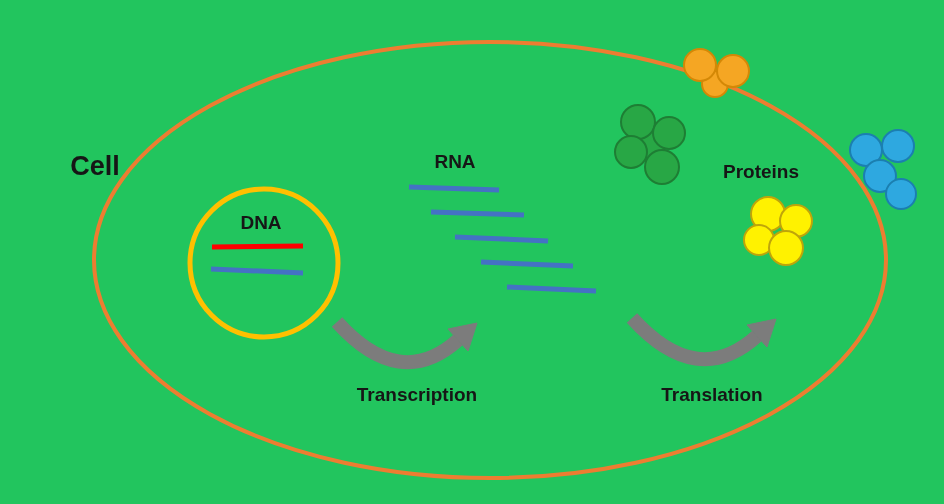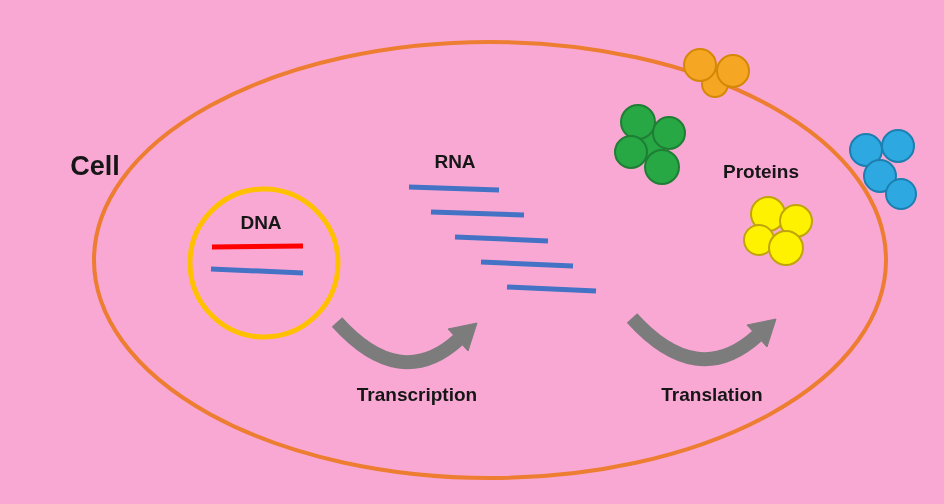--- a/index.html
+++ b/index.html
@@ -4,21 +4,21 @@
 <style>
   html, body {
     margin: 0;
     padding: 0;
     background: #ffffff;
   }
   .stage {
     position: relative;
     width: 944px;
     height: 504px;
-    background: #f9a8d4;
+    background: #22c55e;
     overflow: hidden;
   }
   svg { display: block; }
 
   .lbl {
     font-family: "Liberation Sans", sans-serif;
     font-weight: 700;
     fill: #161616;
   }
   .lbl-cell   { font-size: 27px; }

